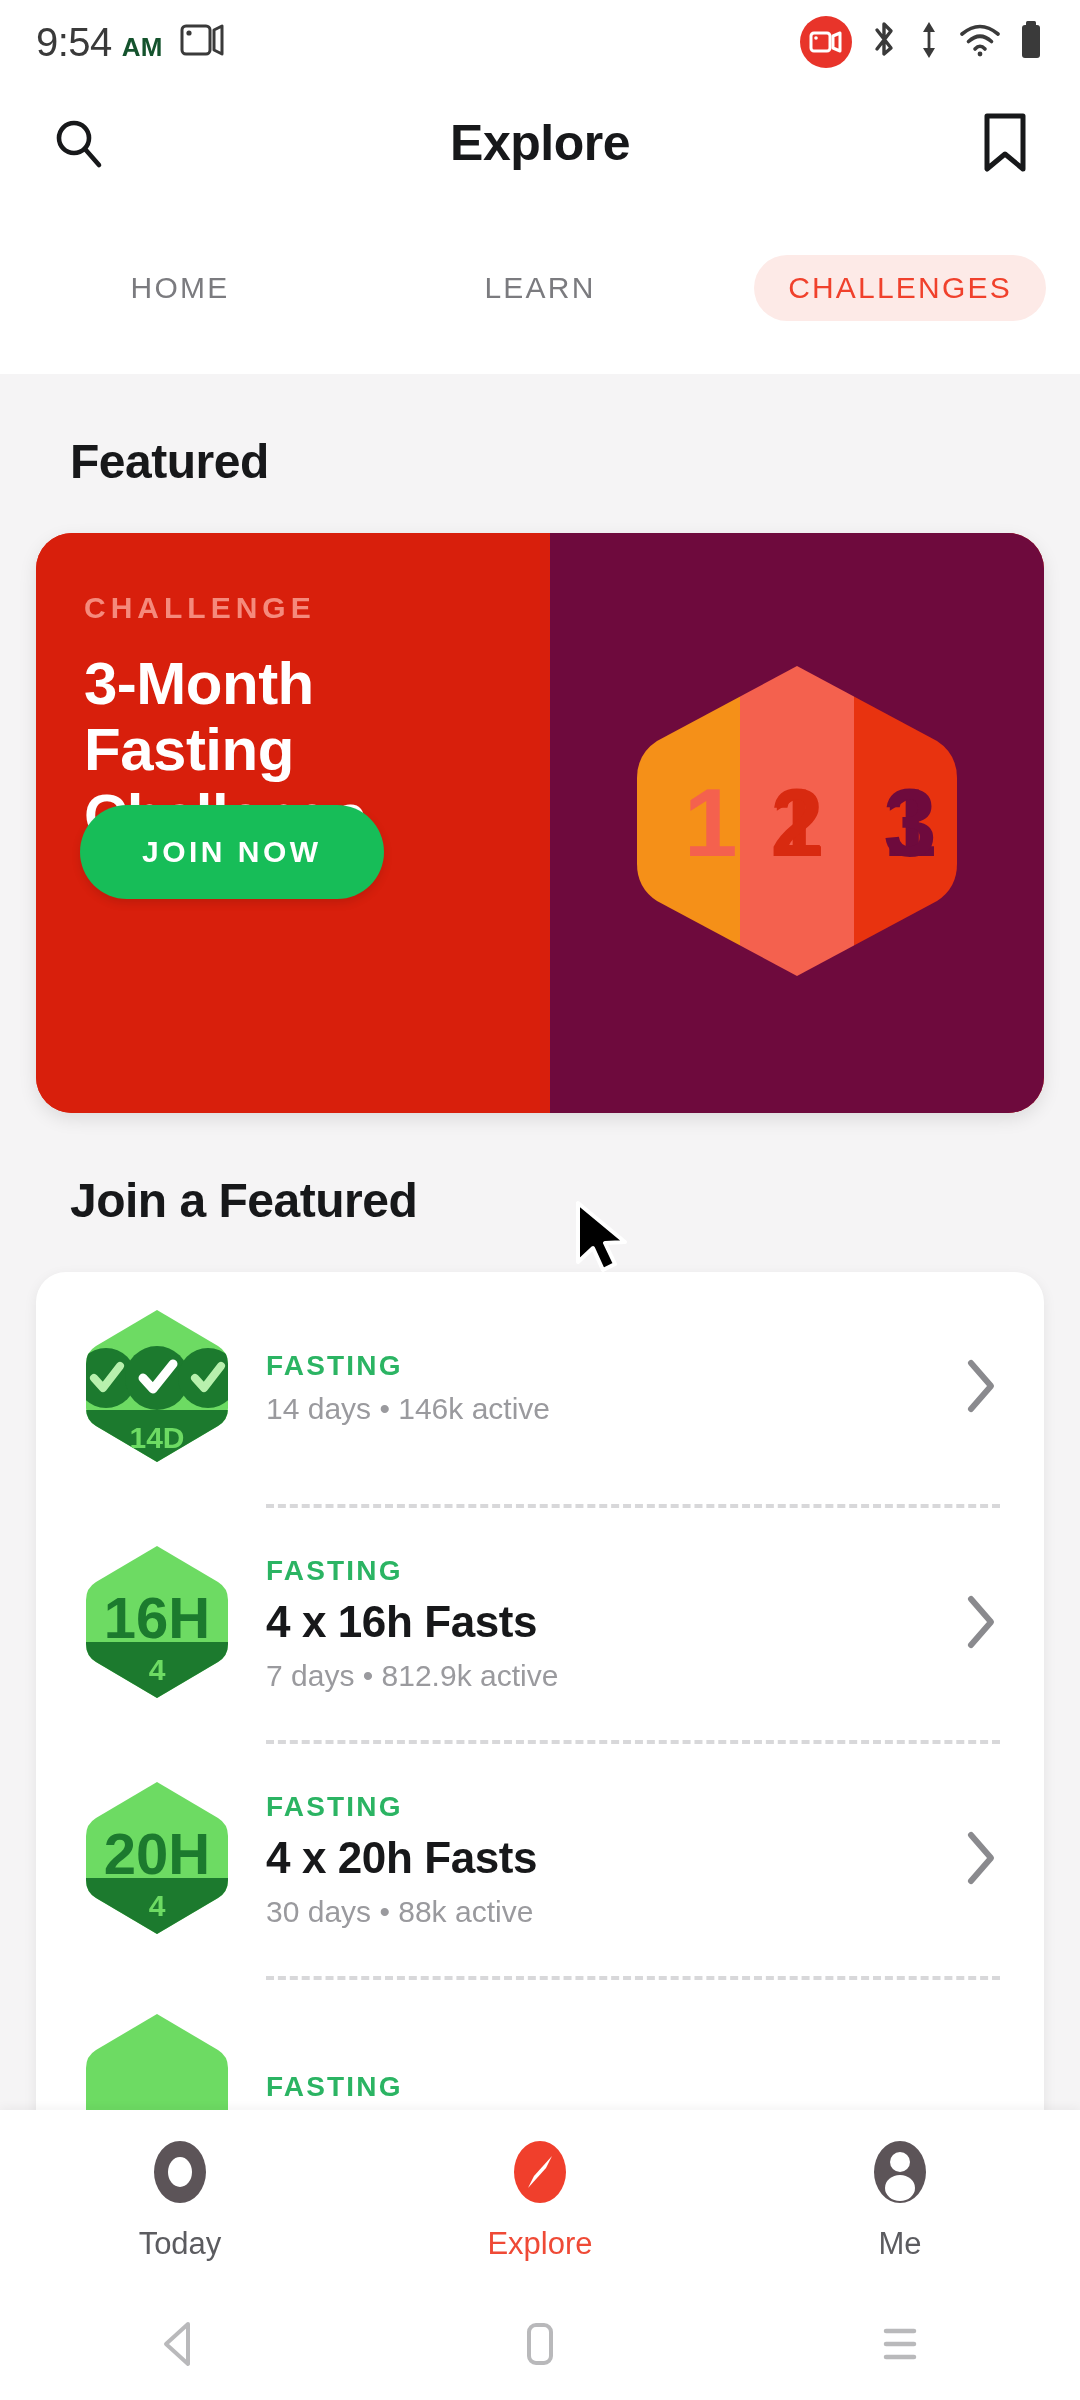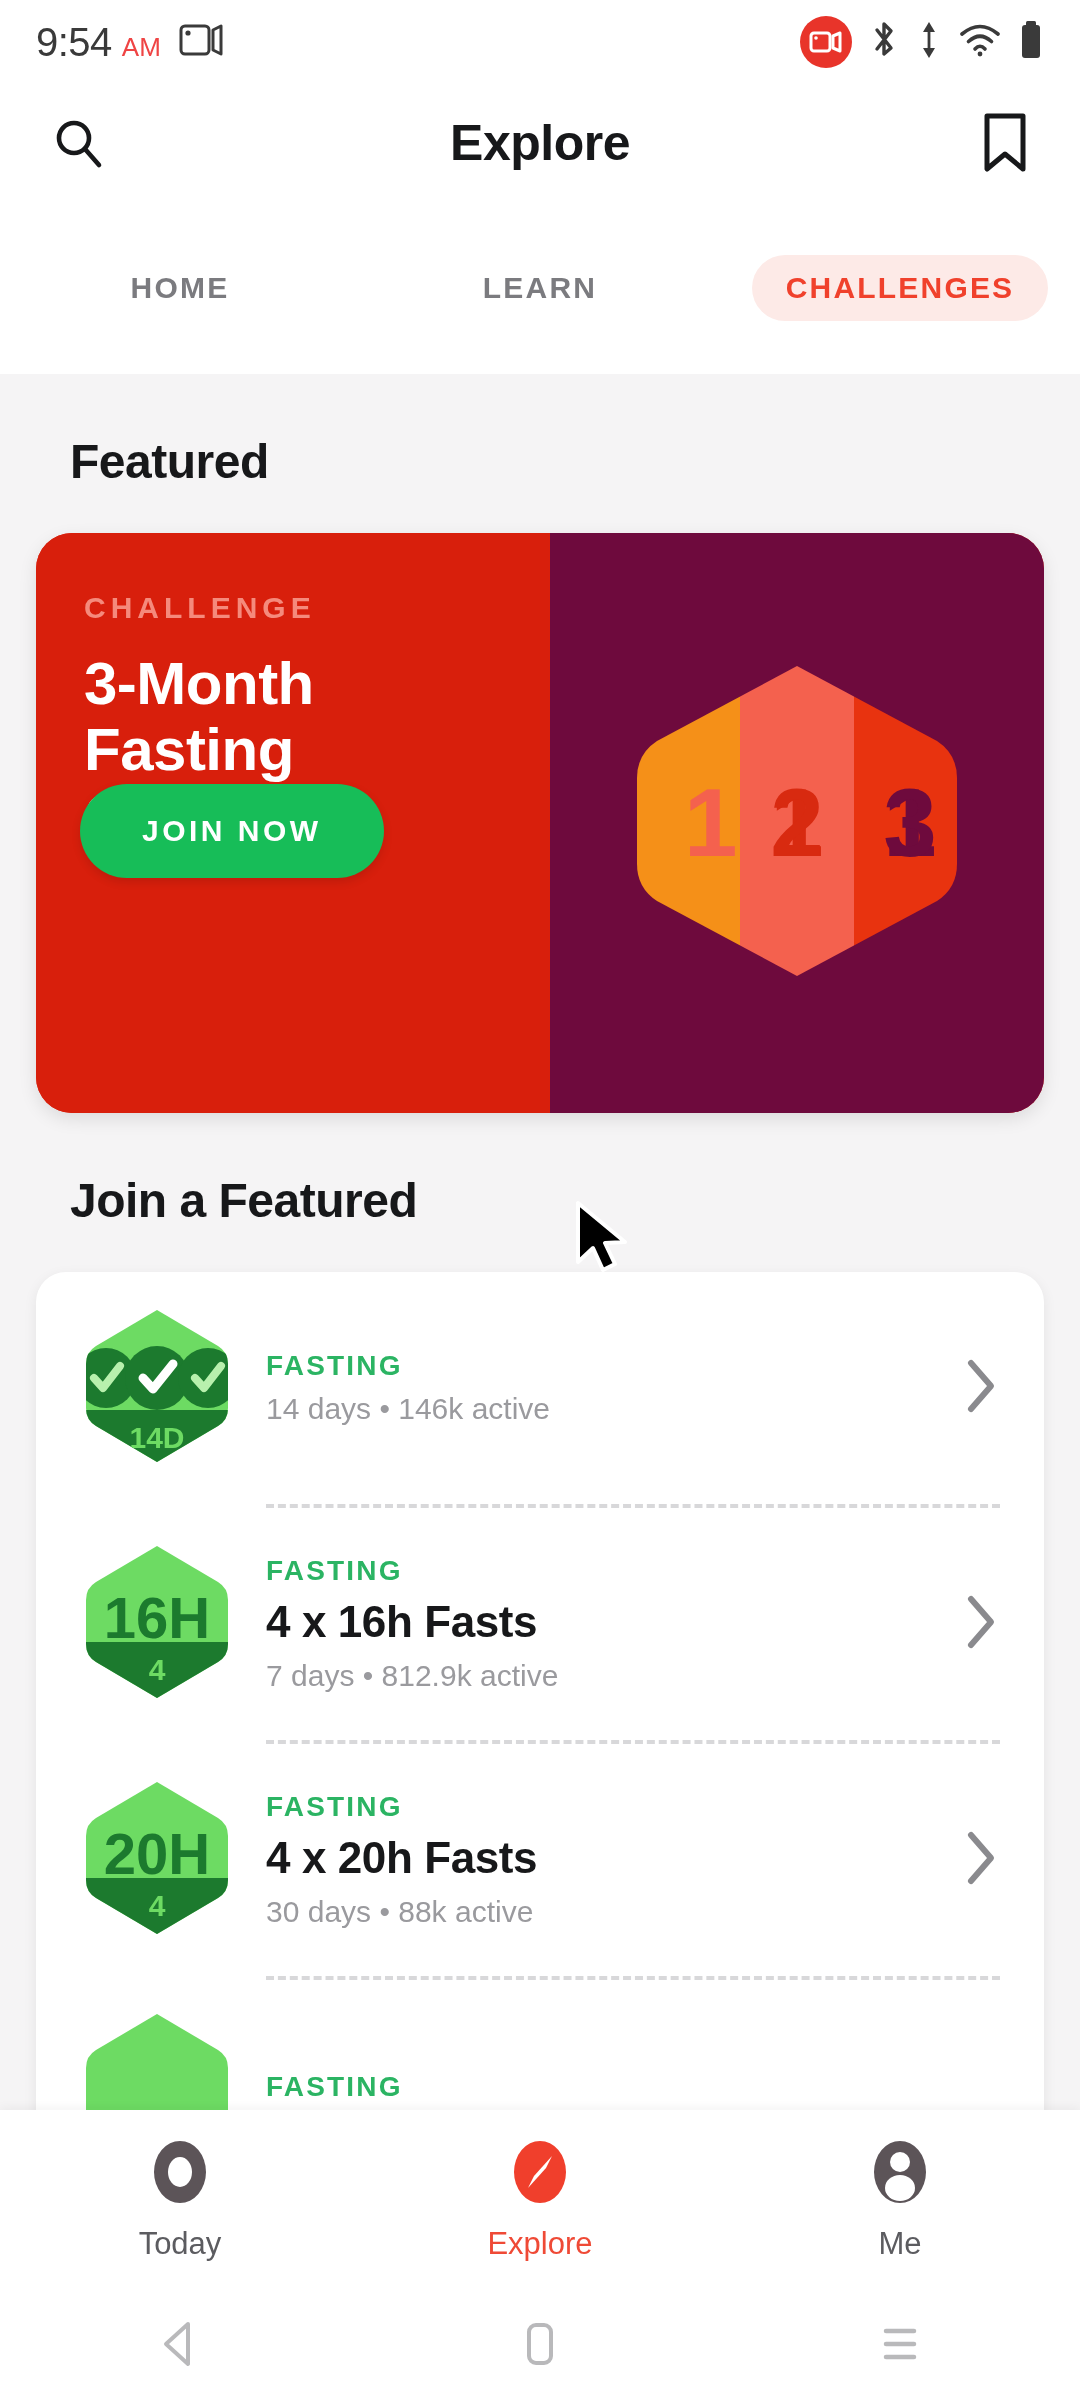--- a/index.html
+++ b/index.html
@@ -12,21 +12,21 @@
   .phone { position: relative; width: 1080px; height: 2400px; background: #f5f4f5; }
 
   
   .statusbar {
     position: absolute; top: 0; left: 0; width: 1080px; height: 84px;
     background: #ffffff; display: flex; align-items: center;
     padding: 0 36px; justify-content: space-between;
   }
   .sb-left { display: flex; align-items: baseline; gap: 18px; }
   .sb-time { font-size: 40px; font-weight: 400; color: #3a3a3a; letter-spacing: -0.5px; }
-  .sb-ampm { font-size: 26px; font-weight: 400; color: #ef4444; margin-left: -8px; }
+  .sb-ampm { font-size: 26px; font-weight: 700; color: #14532d; margin-left: -8px; }
   .sb-right { display: flex; align-items: center; gap: 16px; }
   .rec-badge {
     width: 52px; height: 52px; border-radius: 50%; background: #e8342a;
     display: flex; align-items: center; justify-content: center;
   }
 
   
   .appbar {
     position: absolute; top: 84px; left: 0; width: 1080px; height: 118px;
     background: #ffffff; display: flex; align-items: center;
@@ -38,21 +38,21 @@
     pointer-events: none;
   }
   .icon-btn { position: relative; z-index: 2; display: flex; align-items: center; justify-content: center; }
 
   
   .tabs {
     position: absolute; top: 202px; left: 0; width: 1080px; height: 172px;
     background: #ffffff; display: flex; align-items: center;
   }
   .tab {
-    flex: 1; text-align: center; font-size: 30px; font-weight: 700;
+    flex: 1; text-align: center; font-size: 30px; font-weight: 400;
     letter-spacing: 2.2px; color: #7b7b7f; padding: 20px 0;
   }
   .tab .pill { display: inline-block; padding: 16px 34px; border-radius: 48px; }
   .tab.active .pill { background: #fdeae7; color: #f0412c; }
 
   
   .body {
     position: absolute; top: 374px; left: 0; width: 1080px; height: 1736px;
     background: #f5f4f5; overflow: hidden;
   }
@@ -70,21 +70,21 @@
   }
   .feat-left { width: 51%; position: relative; background: #d81f0c; padding: 58px 0 0 48px; }
   .feat-kicker {
     font-size: 30px; font-weight: 700; letter-spacing: 5px; color: #f58a7c;
   }
   .feat-title {
     margin-top: 26px; font-size: 60px; line-height: 1.1; font-weight: 700;
     color: #ffffff; letter-spacing: -0.5px;
   }
   .join-btn {
-    position: absolute; left: 44px; top: 251px;
+    position: absolute; left: 44px; top: 272px;
     background: #17bd58; color: #ffffff; border: none;
     font-family: "Liberation Sans", sans-serif;
     font-size: 30px; font-weight: 700; letter-spacing: 3.5px;
     padding: 30px 62px; border-radius: 60px; cursor: pointer;
     box-shadow: 0 4px 10px rgba(0,0,0,0.12);
   }
   .feat-right { flex: 1; background: #6e0a3d; position: relative; }
   .hex-wrap { position: absolute; left: 50%; top: 50%; transform: translate(-50%,-50%); }
 
   

